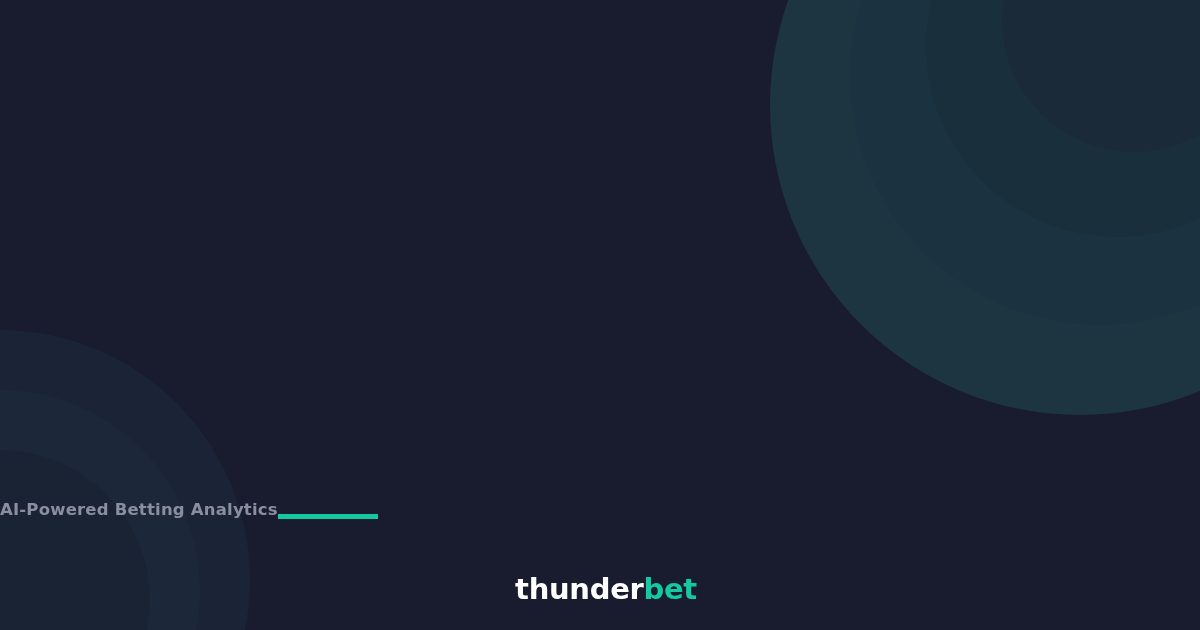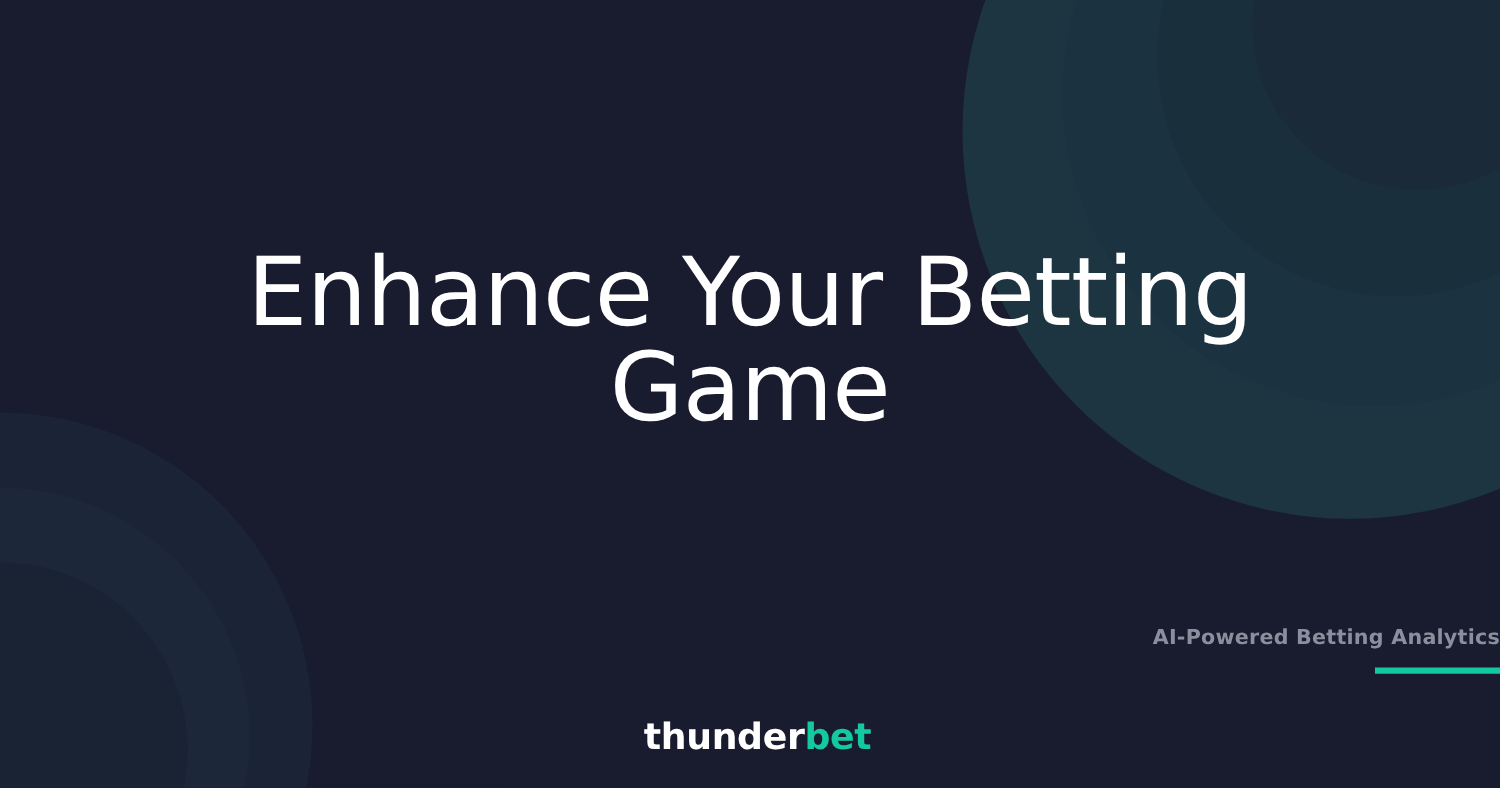--- a/index.html
+++ b/index.html
@@ -94,22 +94,22 @@
     text-align: center;
     letter-spacing: -0.5px;
   }
 
   .tagline-block {
     position: absolute;
     left: 0;
     right: 0;
     top: 500px;
     display: flex;
-    flex-direction: column;
-    align-items: flex-end;
+    flex-direction: row;
+    align-items: flex-start;
   }
 
   .tagline {
     font-size: 16.5px;
     font-weight: 700;
     color: #8b8f9d;
     letter-spacing: 0.2px;
     text-align: center;
     line-height: 1.2;
   }
@@ -145,21 +145,20 @@
   <div class="ring tr-ring-2"></div>
   <div class="ring tr-ring-3"></div>
   <div class="ring tr-ring-4"></div>
 
   <div class="ring bl-ring-1"></div>
   <div class="ring bl-ring-2"></div>
   <div class="ring bl-ring-3"></div>
 
   <div class="content">
 
-    <h1 class="headline">Enhance Your Betting Game</h1>
 
     <div class="tagline-block">
       <div class="tagline">AI-Powered Betting Analytics</div>
       <div class="accent-bar"></div>
     </div>
 
     <div class="brand">
       <span class="brand-primary">thunder</span><span class="brand-accent">bet</span>
     </div>
 

